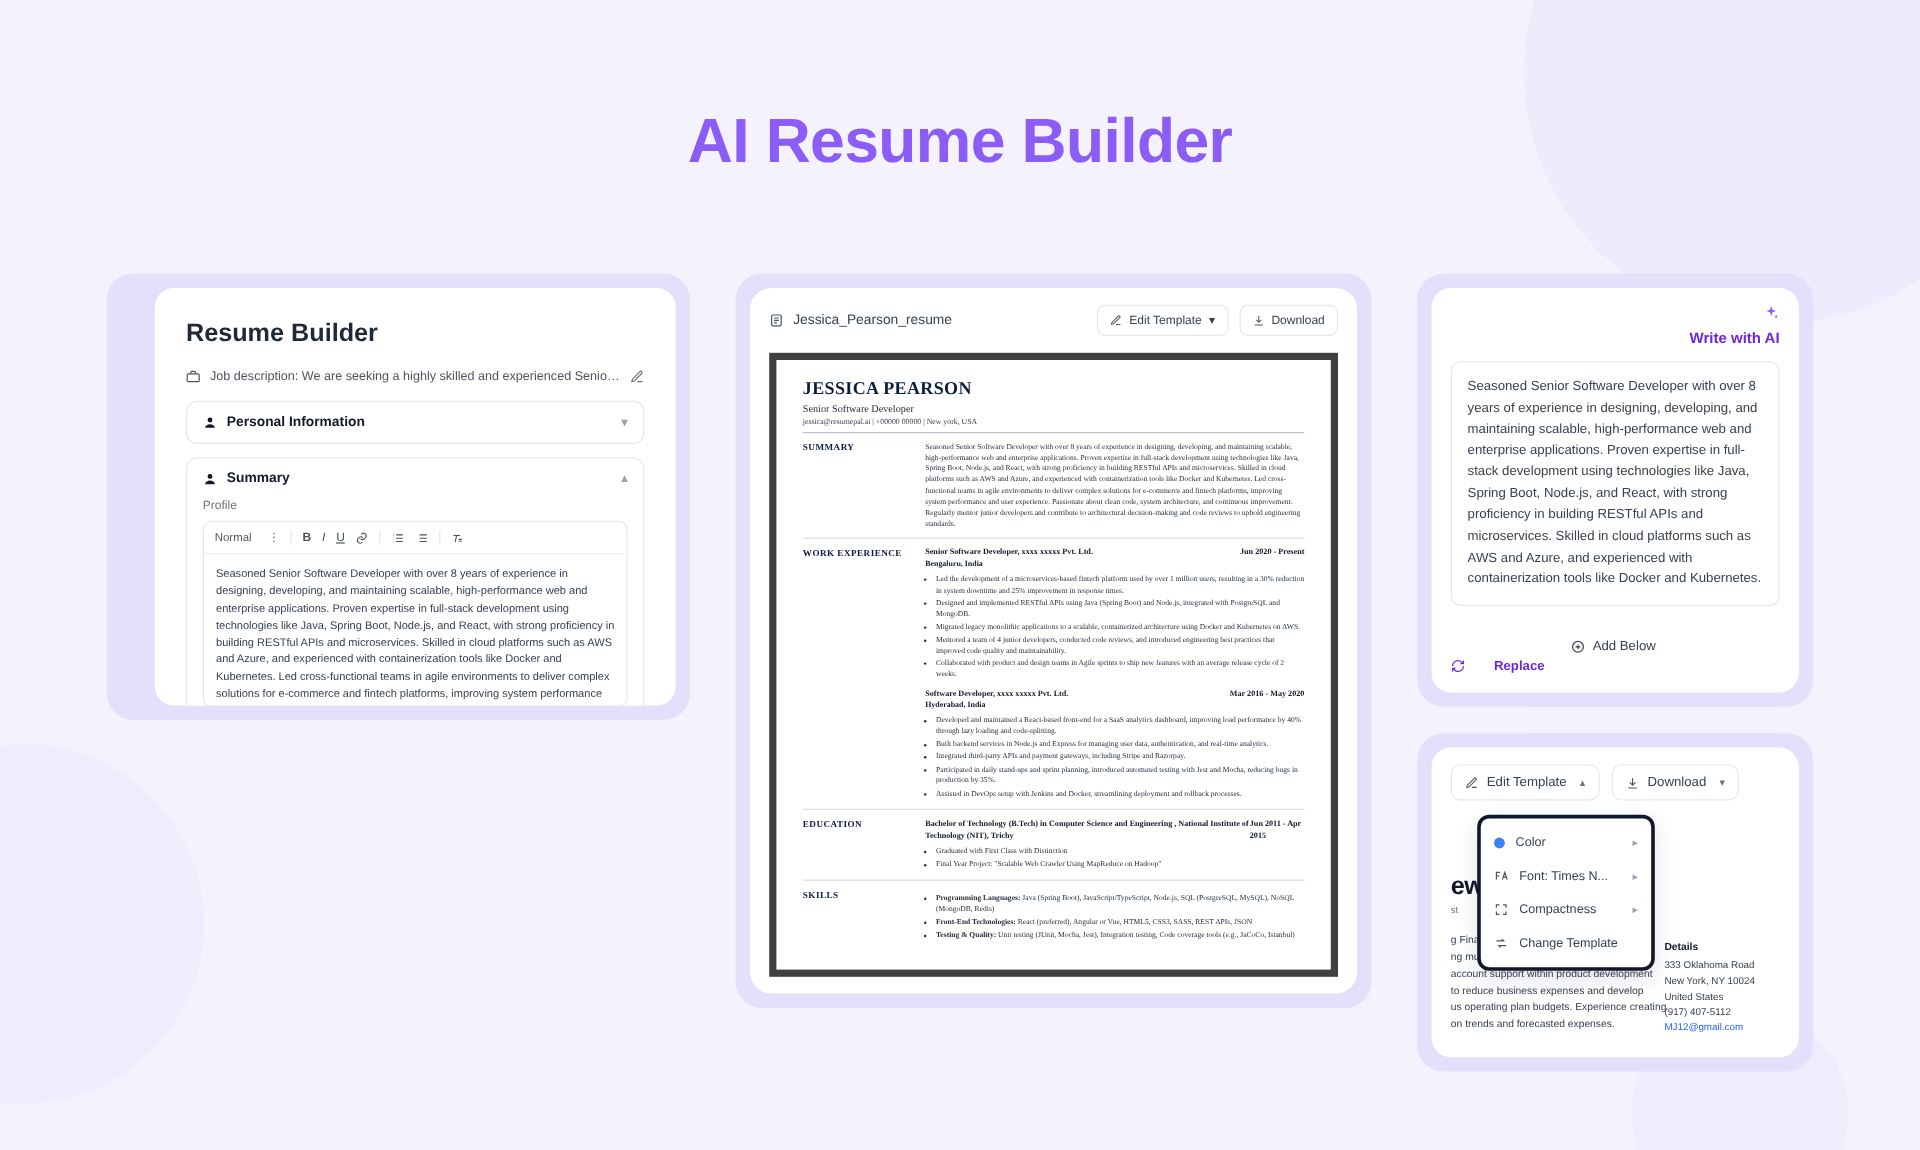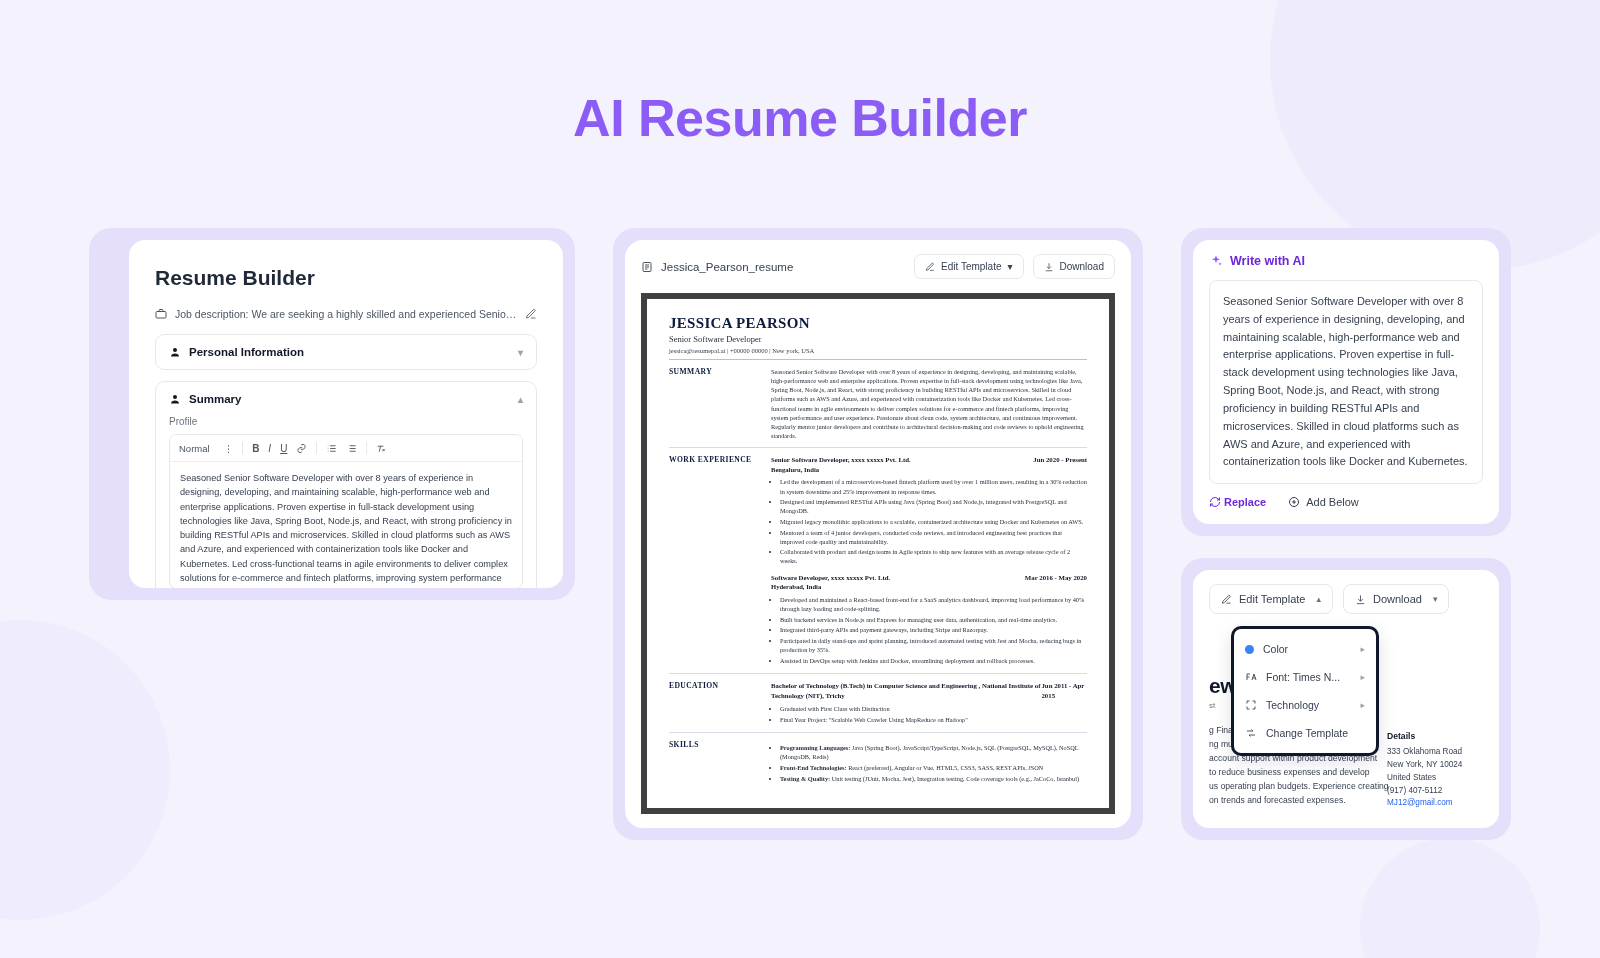--- a/index.html
+++ b/index.html
@@ -131,27 +131,27 @@
   .r-jobline .date { margin-left:auto; }
   .r-sublocation { font-size:6.6px; font-weight:bold; color:#111827; }
   .r-content ul { margin: 3px 0 0 9px; }
   .r-content li { margin-bottom: 1.5px; }
   .r-block + .r-block { margin-top: 7px; }
 
   
   .rightcol { display:flex; flex-direction:column; gap: 22px; }
   .ai.outer { width: 330px; }
   .ai .inner { padding: 14px 16px 16px 16px; }
-  .ai-title { display:flex; align-items:flex-end; gap:7px; font-size:12.5px; font-weight:bold; color:#6d28d9; margin-bottom: 12px;}
+  .ai-title { display:flex; align-items:flex-end; gap:7px; font-size:12.5px; font-weight:bold; color:#6d28d9; margin-bottom: 12px; flex-direction: column;}
   .ai-box {
     border:1px solid #e5e7eb; border-radius:8px;
     padding: 12px 13px; font-size: 11px; line-height:1.62; color:#374151;
   }
   .ai-actions { display:flex; gap:22px; margin-top:12px; font-size:11px; }
-  .ai-actions .a { display:flex; align-items:center; gap:3px; color:#6d28d9; font-weight:bold;}
+  .ai-actions .a { display:flex; align-items:center; gap:24px; color:#6d28d9; font-weight:bold;margin-top:32px;}
   .ai-actions .b { display:flex; align-items:center; gap:6px; color:#374151;}
 
   .tmpl.outer { width: 330px; height: 282px; }
   .tmpl .inner { height:100%; padding: 14px 16px; position:relative; overflow:hidden; }
   .tmpl-btns { display:flex; gap:10px; }
   .tmpl-btn {
     border:1px solid #e5e7eb; border-radius:8px;
     padding:8px 11px; font-size:11px; color:#374151;
     display:flex; align-items:center; gap:7px; background:#fff;
   }
@@ -490,21 +490,21 @@
             </span>
             <span>Font: Times N...</span>
             <span class="arrow">▸</span>
           </div>
           <div class="dd-item">
             <span>
               <svg width="12" height="12" viewBox="0 0 24 24" fill="none" stroke="#4b5563" stroke-width="2">
                   <path d="M4 9V4h5M20 9V4h-5M4 15v5h5M20 15v5h-5"></path>
                 </svg>
             </span>
-            <span>Technology</span>
+            <span>Compactness</span>
             <span class="arrow">▸</span>
           </div>
           <div class="dd-item">
             <span>
               <svg width="12" height="12" viewBox="0 0 24 24" fill="none" stroke="#4b5563" stroke-width="2">
                   <path d="M4 8h12l-3-3M20 16H8l3 3"></path>
                 </svg>
             </span>
             <span>Change Template</span>
           </div>

